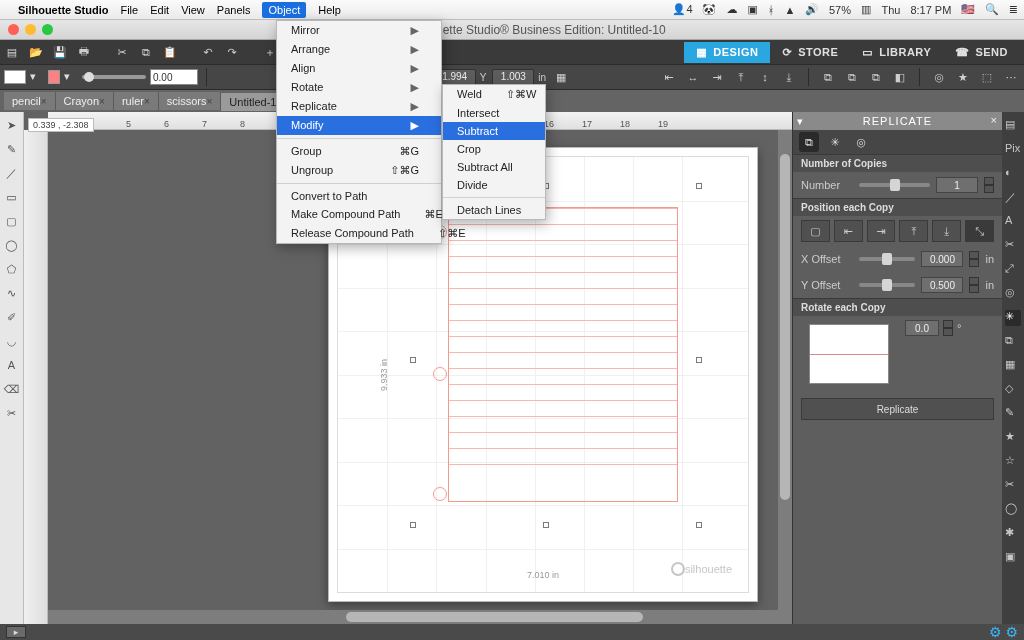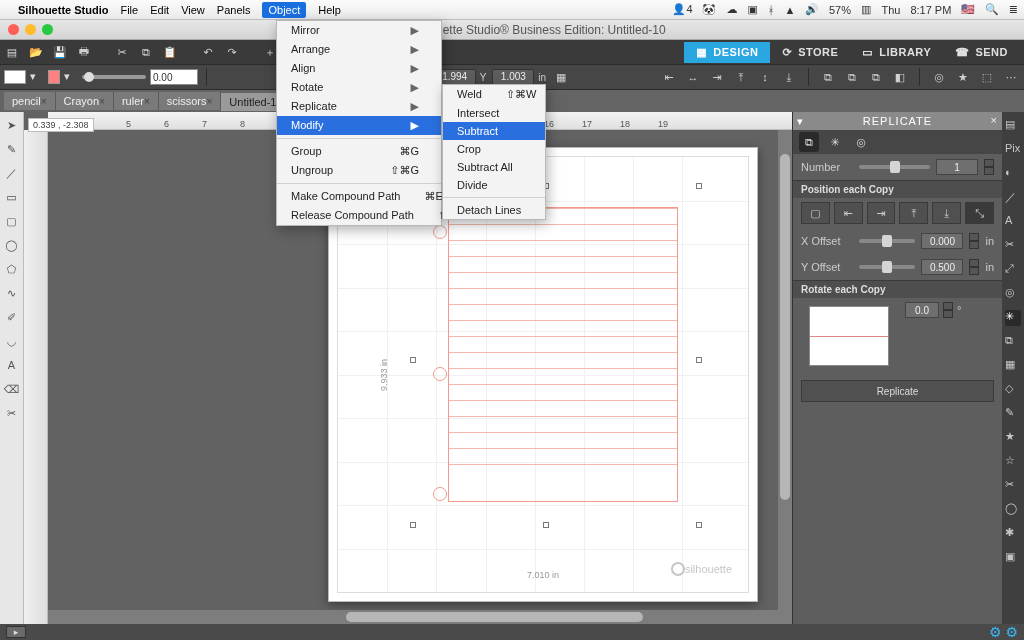--- a/index.html
+++ b/index.html
@@ -358,20 +358,21 @@
     <div class="panel-hdr">
         <span style="position:absolute;left:4px">▾</span>
         <span>REPLICATE</span>
         <span class="close">×</span>
       </div>
     <div class="panel-tabs">
       <div class="pt active">⧉</div>
       <div class="pt">✳</div>
       <div class="pt">◎</div>
     </div>
+    <div class="panel-sec-title">Number of Copies</div>
     <div class="panel-row">
       <span class="lbl">Number</span>
       <div class="slider-l"></div>
       <div class="val-box">1</div>
       <div class="stepper">
           <div></div>
           <div></div>
         </div>
     </div>
     <div class="panel-sec-title">Position each Copy</div>
@@ -475,20 +476,23 @@
   <div class="menu-item">
       <span>Group</span>
       <span>⌘G</span>
     </div>
   <div class="menu-item">
       <span>Ungroup</span>
       <span>⇧⌘G</span>
     </div>
   <div class="menu-sep"></div>
   <div class="menu-item">
+      <span>Convert to Path</span>
+    </div>
+  <div class="menu-item">
       <span>Make Compound Path</span>
       <span>⌘E</span>
     </div>
   <div class="menu-item">
       <span>Release Compound Path</span>
       <span>⇧⌘E</span>
     </div>
 </div>
 
 <div class="menu modify-menu">

